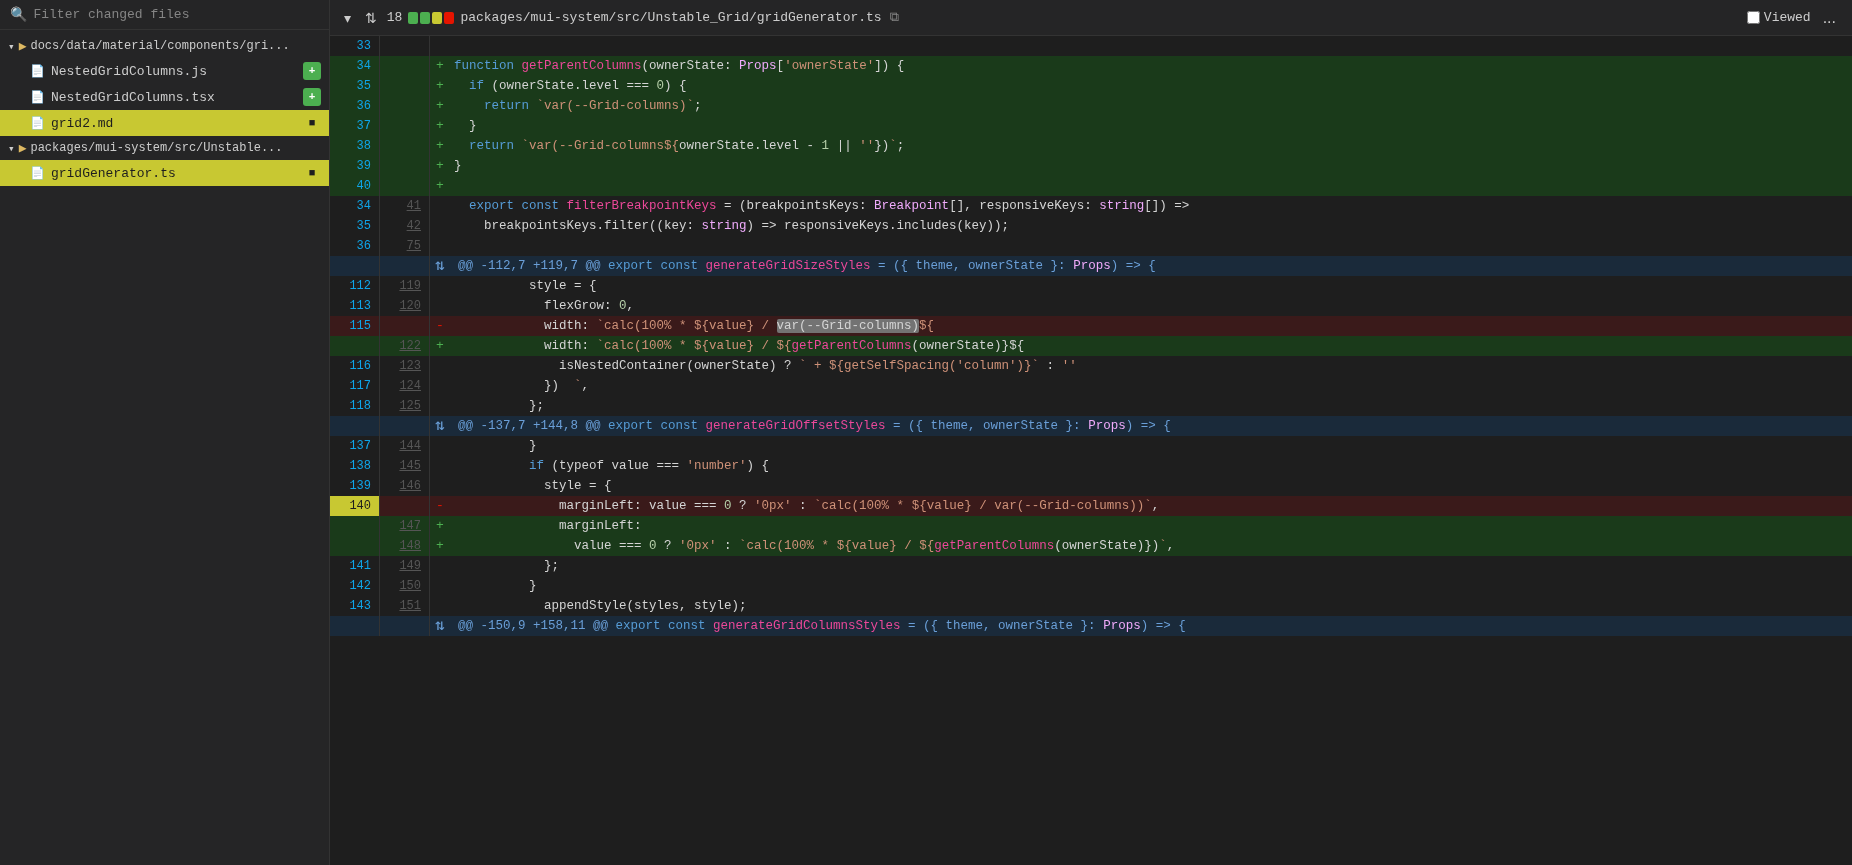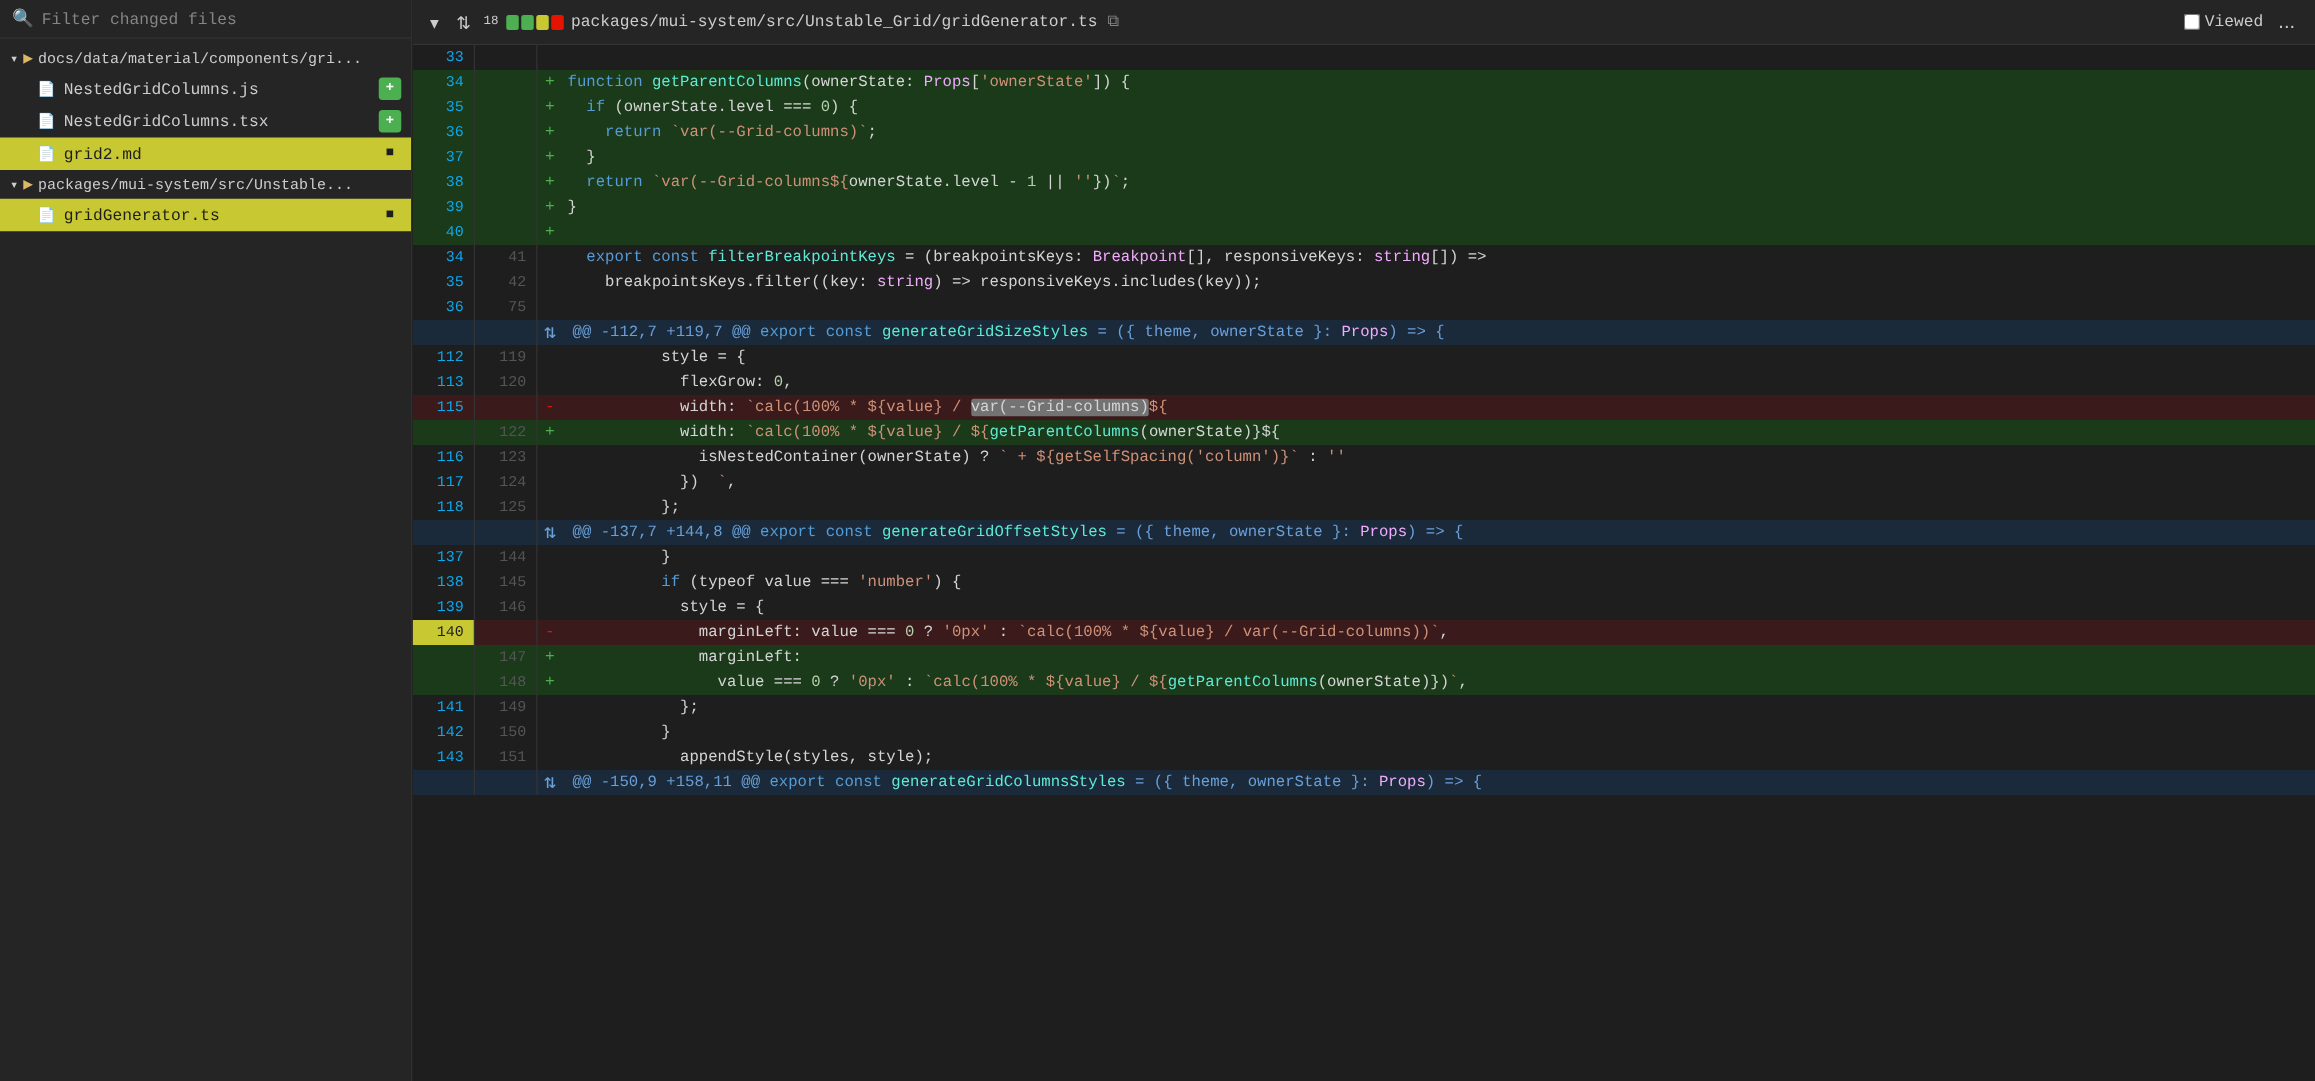--- a/index.html
+++ b/index.html
@@ -162,21 +162,21 @@
       border: none;
       color: #cccccc;
       cursor: pointer;
       font-size: 14px;
       padding: 2px 4px;
       border-radius: 3px;
     }
 
     .header-line-count {
       color: #cccccc;
-      font-size: 10px;
+      font-size: 13px;
       font-weight: 500;
     }
 
     .header-diff-dots {
       display: flex;
       gap: 2px;
       align-items: center;
     }
 
     .diff-dot {
@@ -268,20 +268,21 @@
 
     .line-num-new {
       width: 50px;
       min-width: 50px;
       text-align: right;
       padding-right: 8px;
       color: #555;
       font-size: 12px;
       user-select: none;
       border-right: 1px solid #333;
+      text-decoration: underline;
     }
 
     .line-sign {
       width: 20px;
       min-width: 20px;
       text-align: center;
       font-size: 13px;
     }
 
     .sign-plus { color: #4caf50; }
@@ -299,21 +300,21 @@
       background: #1a3a1a;
     }
 
     .code-line.removed .line-num-old,
     .code-line.removed .line-num-new {
       background: #3a1a1a;
     }
 
     
     .kw { color: #569cd6; }
-    .fn { color: #5eead4; }
+    .fn { color: #ec4899; }
     .str { color: #ce9178; }
     .tp { color: #f0abfc; }
     .num { color: #b5cea8; }
     .hl { background: #737373; border-radius: 2px; }
 
     .hunk-info {
       color: #6a9fd8;
       padding-left: 8px;
     }
 

